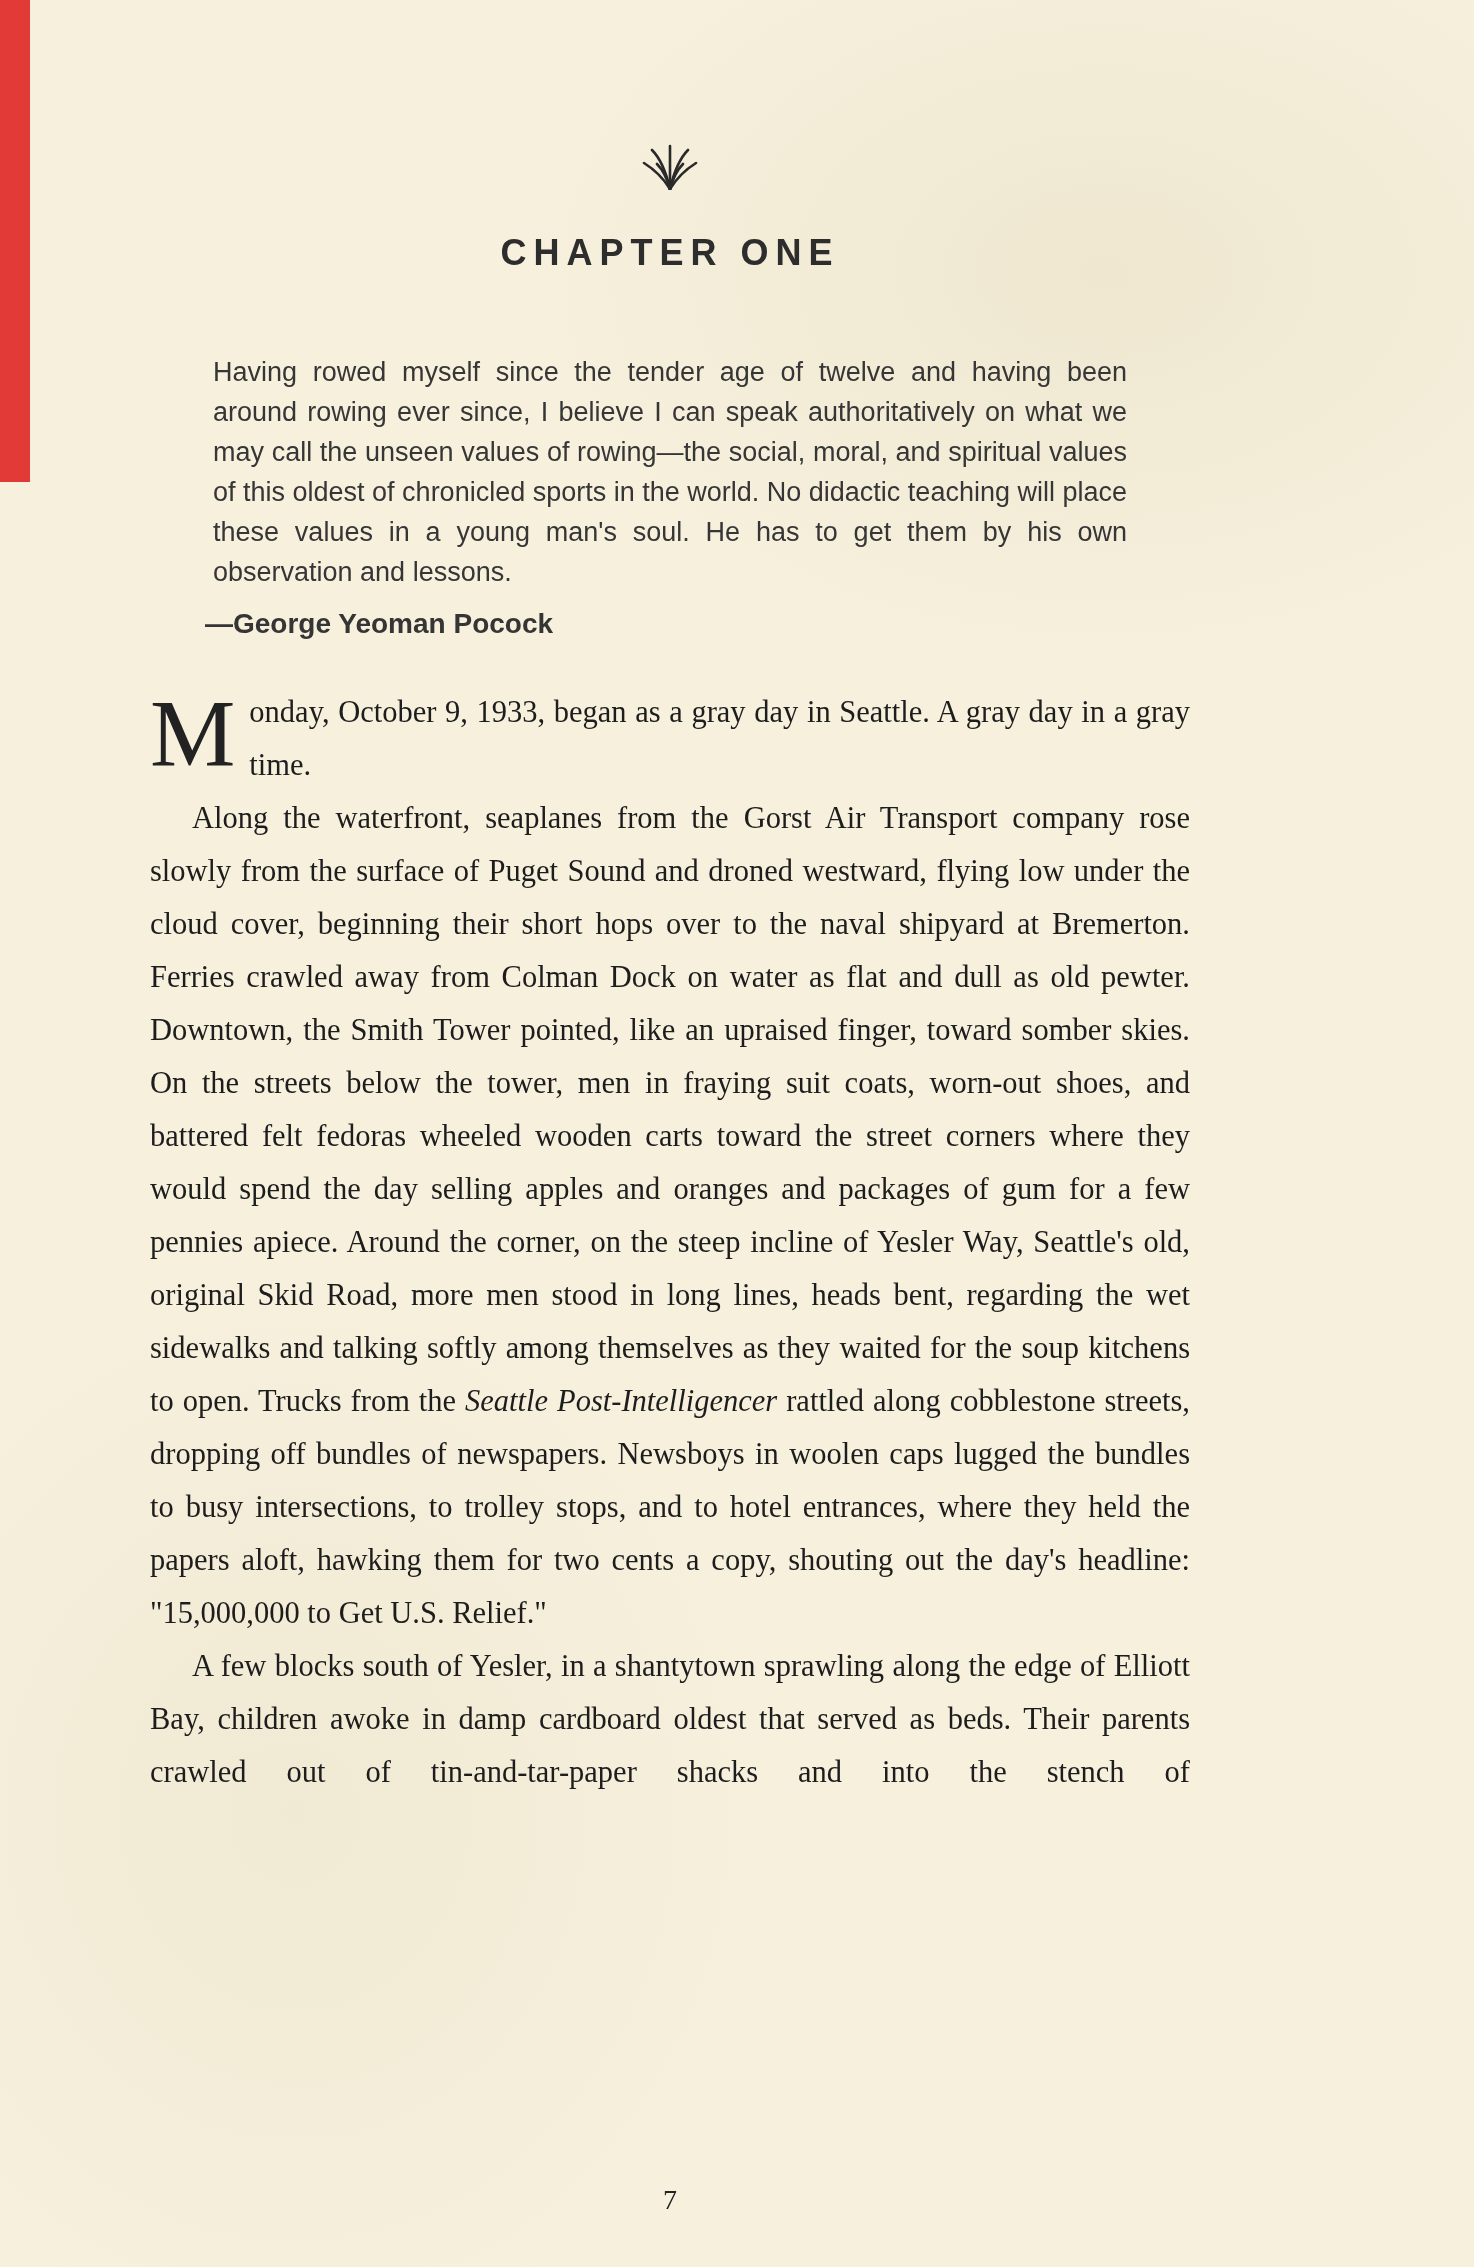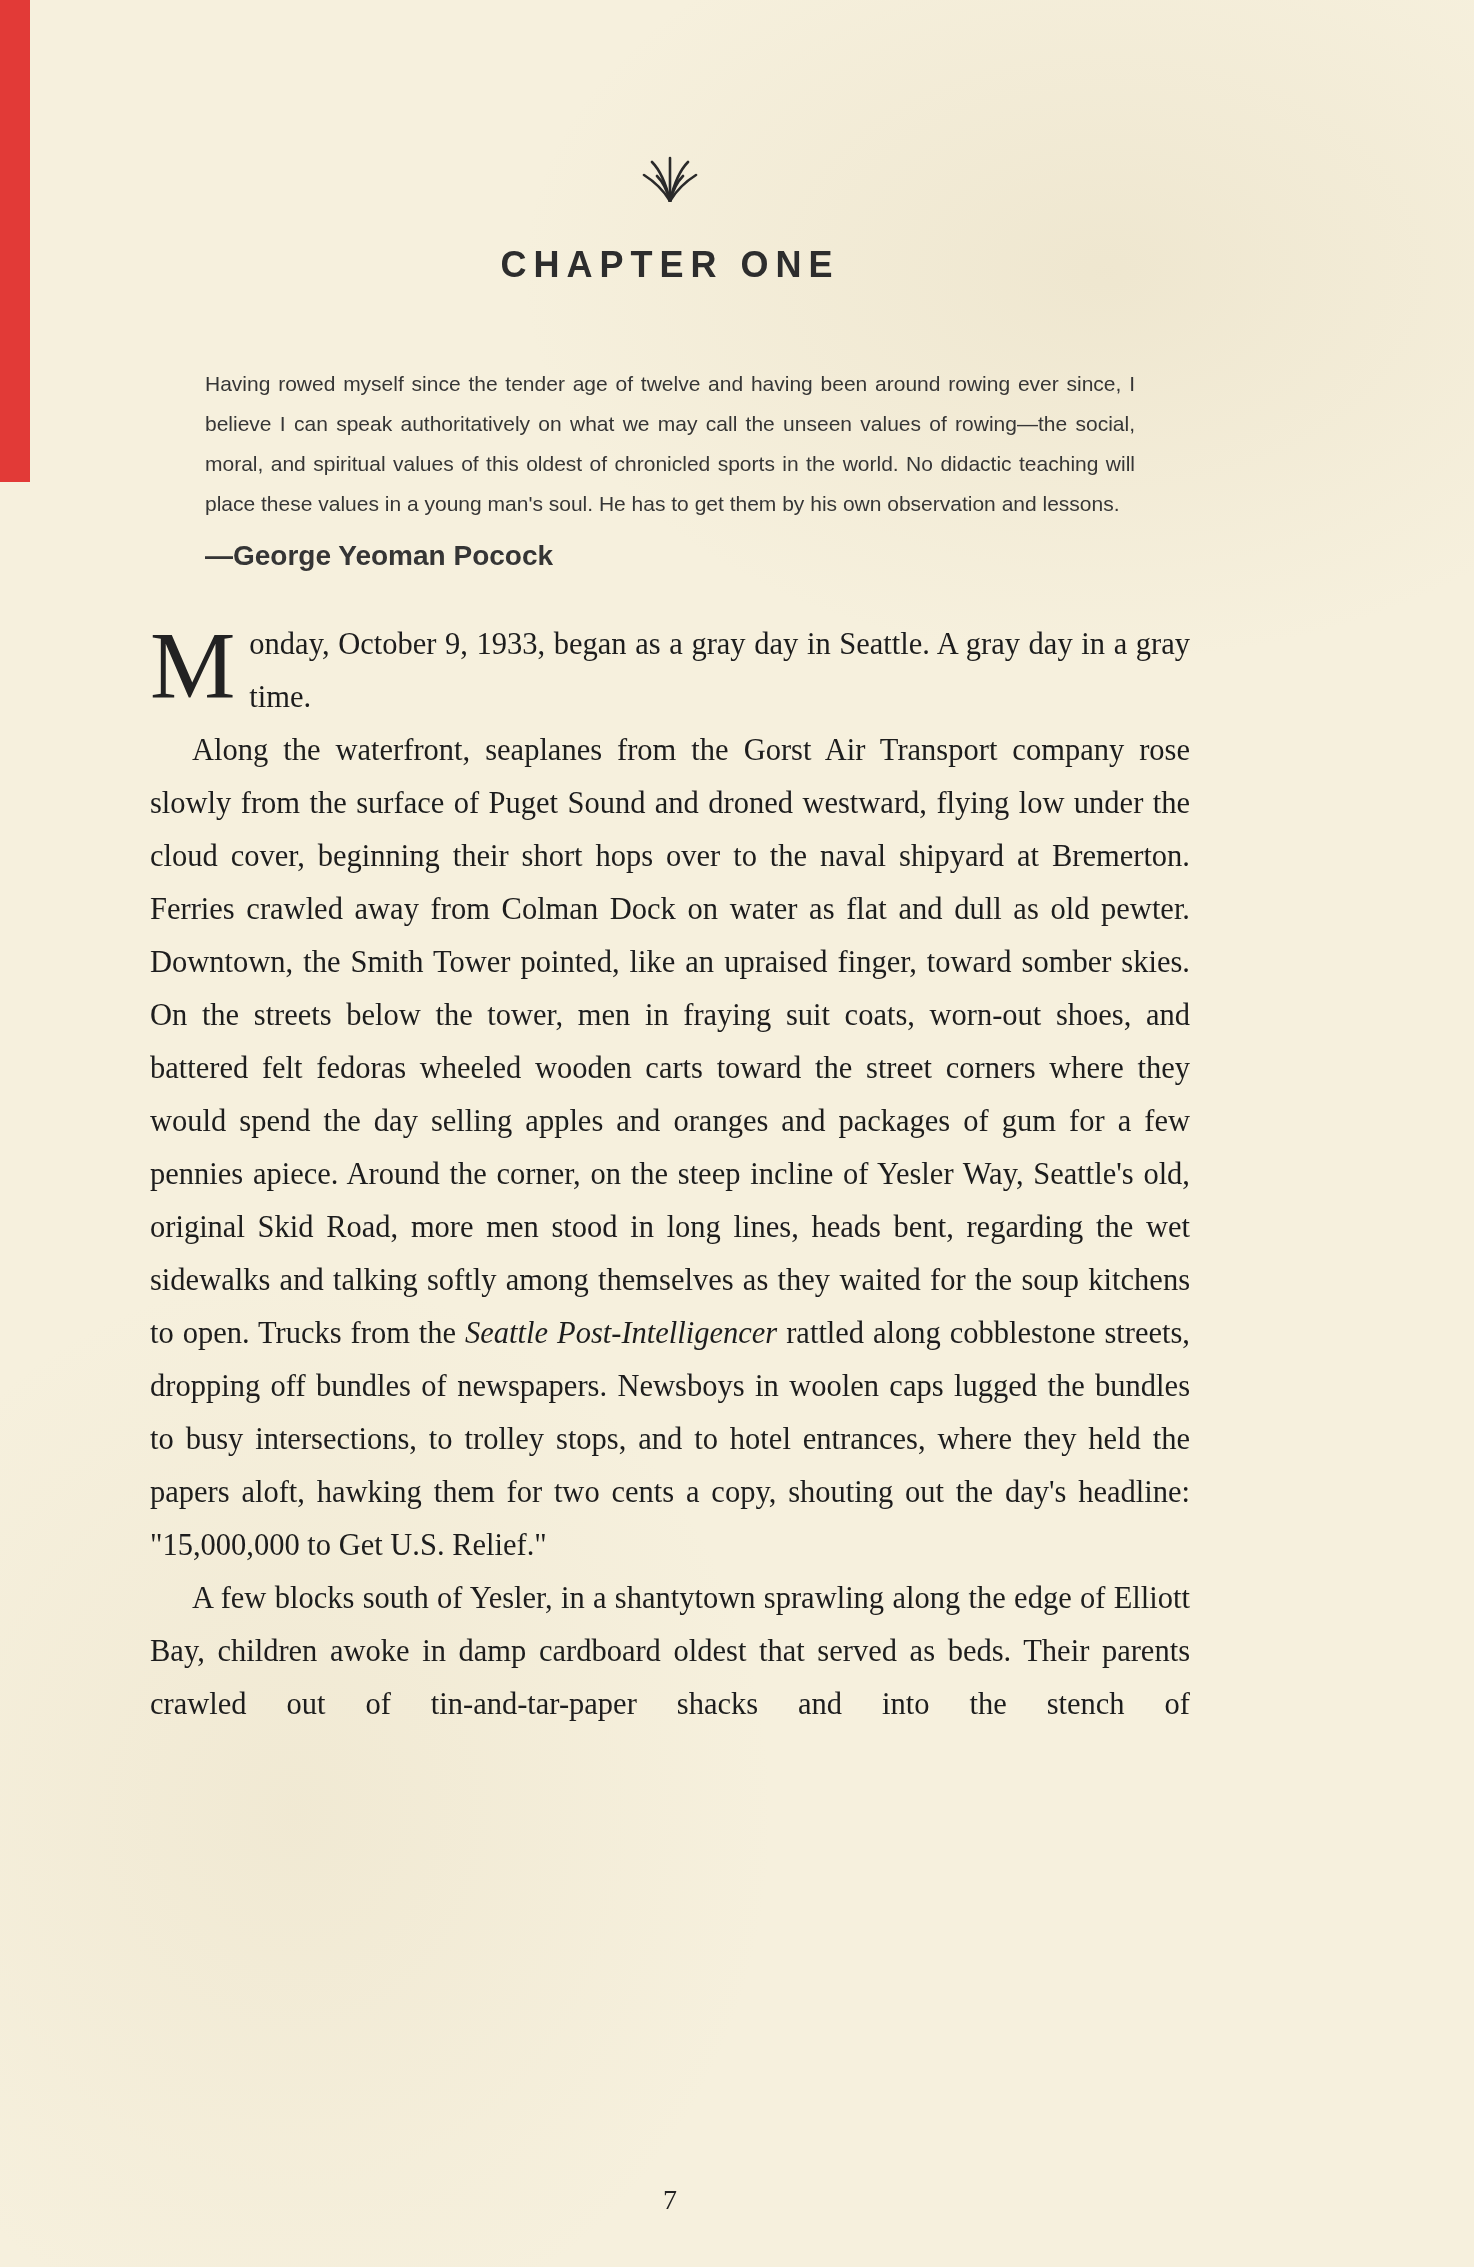--- a/index.html
+++ b/index.html
@@ -23,21 +23,21 @@
     position: absolute;
     left: 0;
     top: 0;
     width: 30px;
     height: 482px;
     background: #e23a37;
   }
   .content {
     position: absolute;
     left: 150px;
-    top: 16px;
+    top: 4px;
     width: 1040px;
   }
   .ornament {
     margin: 138px auto 0;
     width: 60px;
     height: 48px;
     text-align: center;
   }
   .chapter-title {
     margin: 42px 0 0;
@@ -45,23 +45,23 @@
     font-family: "Liberation Sans", sans-serif;
     font-weight: 700;
     font-size: 36px;
     letter-spacing: 7px;
     color: #2d2d2d;
   }
   .epigraph {
     margin: 78px 55px 0;
   }
   .epigraph-text {
-    margin: 0;
+    margin: 8px;
     font-family: "Liberation Sans", sans-serif;
-    font-size: 21px;
+    font-size: 27px;
     line-height: 40px;
     color: #363636;
     text-align: justify;
   }
   .epigraph-attribution {
     margin: 16px 0 8px;
     text-align: left;
     font-family: "Liberation Sans", sans-serif;
     font-weight: 700;
     font-size: 28px;

